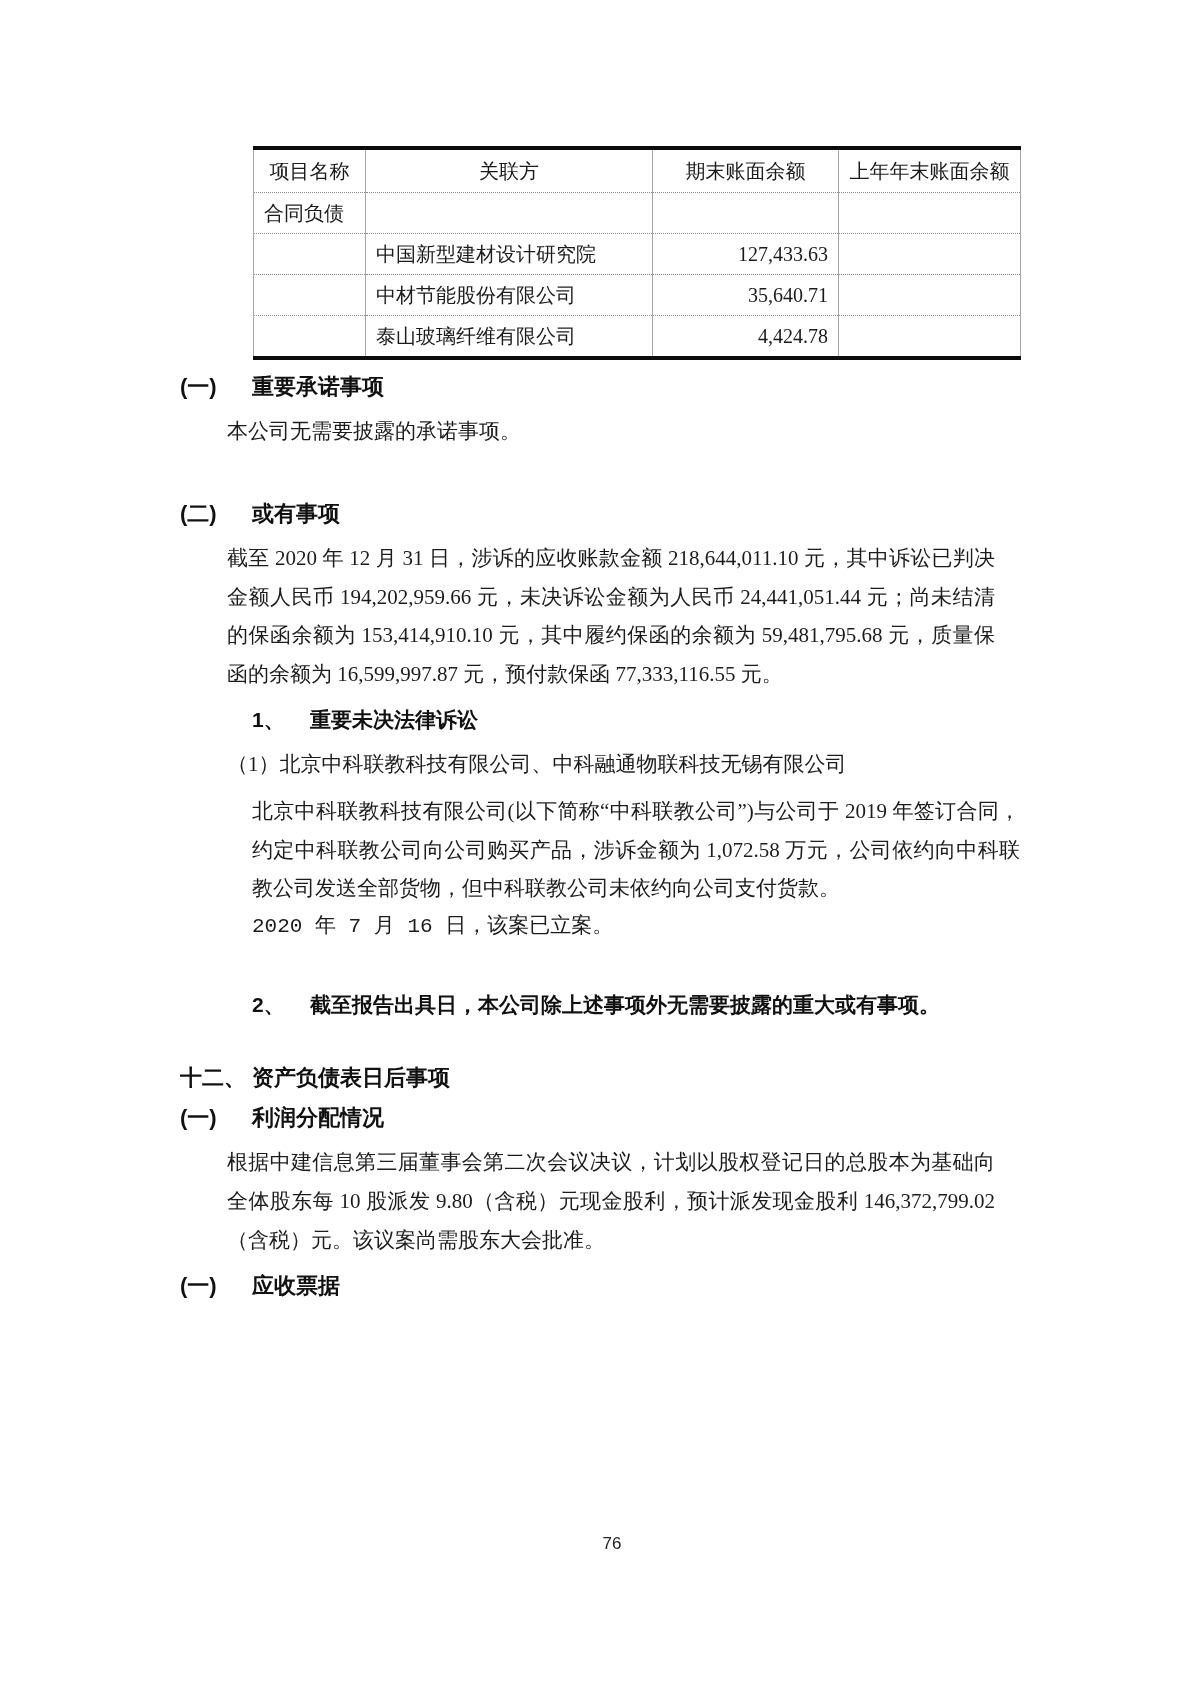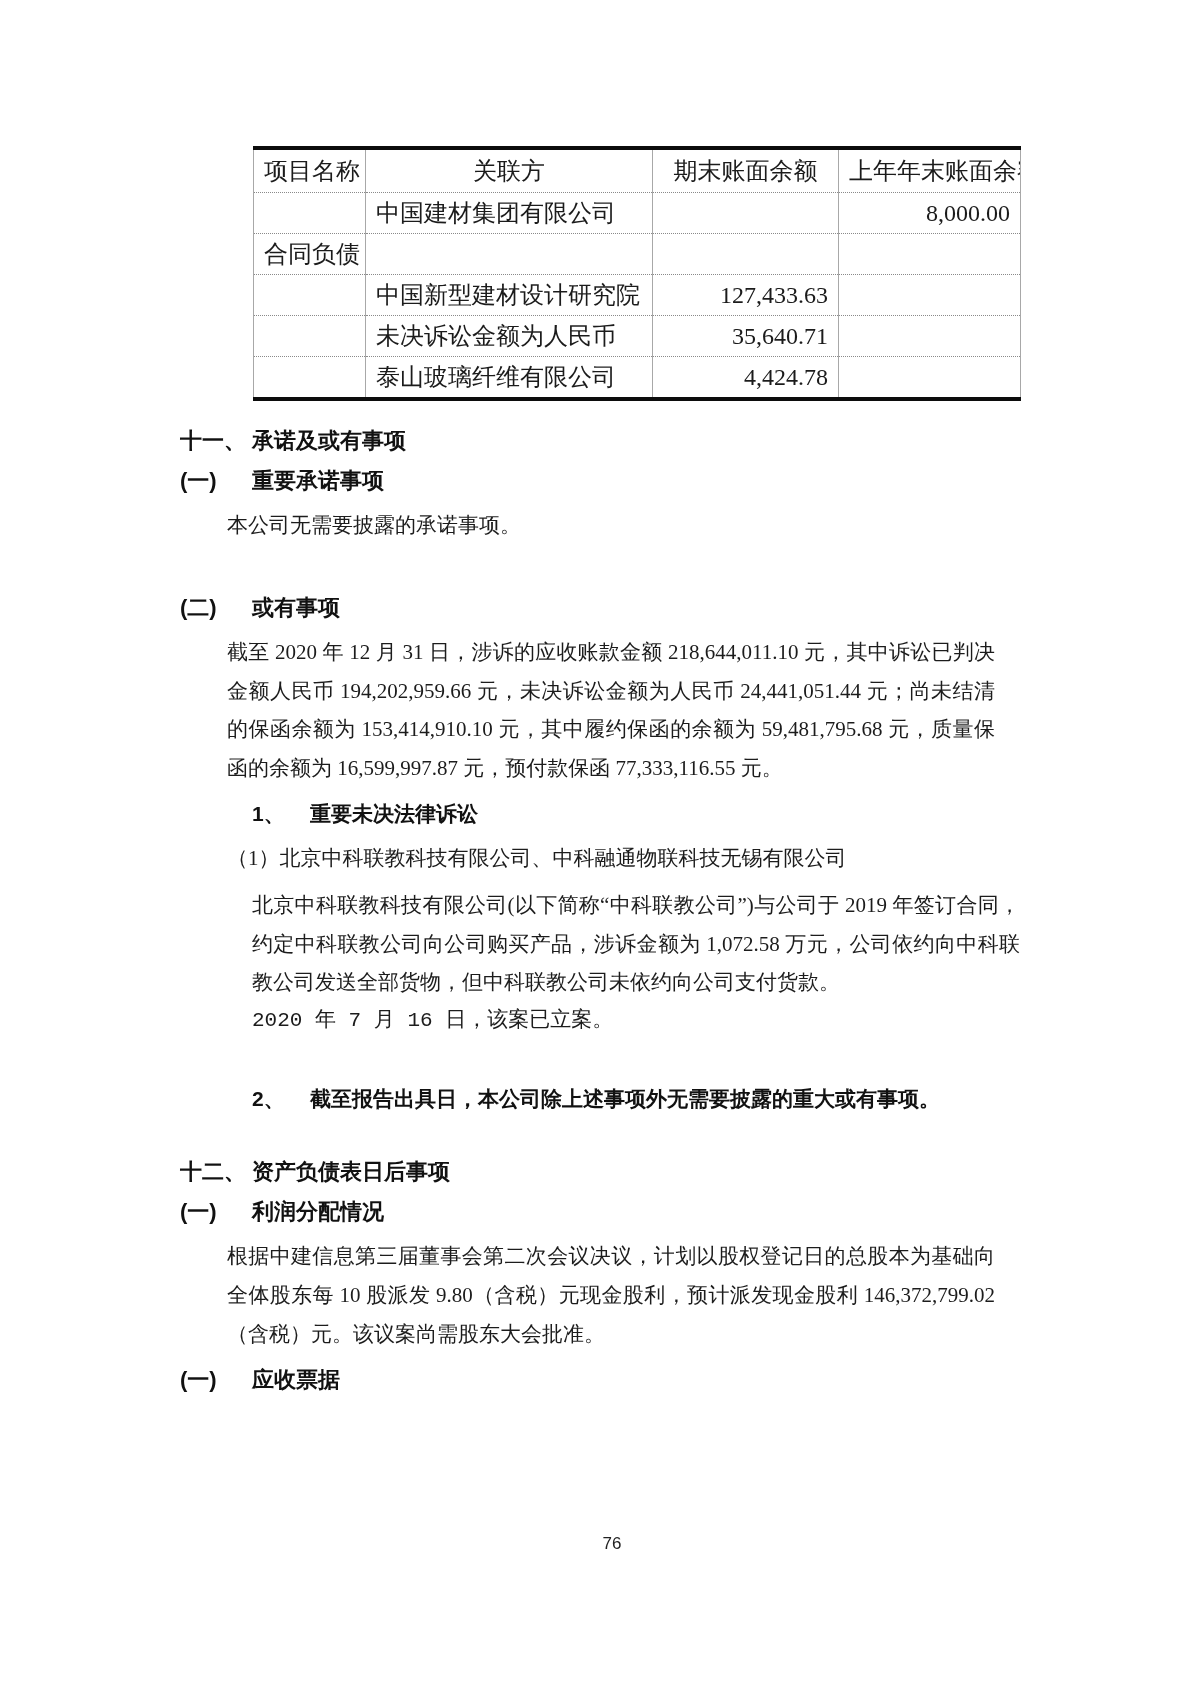--- a/index.html
+++ b/index.html
@@ -9,21 +9,21 @@
     font-family:"Liberation Serif","DejaVu Serif",serif;
     color:#1c1c1c;
   }
   .doc { position:absolute; top:146px; left:180px; width:840px; }
 
   
   table.fin {
     margin-left:73px; width:767px;
     border-collapse:collapse; table-layout:fixed;
     border-top:4px solid #0c0c0c; border-bottom:4px solid #0c0c0c;
-    font-size:24px; color:#1b1b1b;padding-left:32px;
+    font-size:20px; color:#1b1b1b;padding-left:32px;
   }
   table.fin th, table.fin td {
     border-left:1px solid #a8a8a8; border-right:1px solid #a8a8a8;
     border-top:1px dotted #8a8a8a; border-bottom:1px dotted #8a8a8a;
     padding:0 10px; height:40px; vertical-align:middle;
     overflow:hidden; white-space:nowrap;
   }
   table.fin th { font-weight:normal; text-align:center; height:42px; }
   table.fin .w0 { width:112px; } table.fin .w1 { width:287px; }
   table.fin .w2 { width:186px; } table.fin .w3 { width:182px; }
@@ -72,56 +72,46 @@
       <thead>
         <tr>
           <th>项目名称</th>
           <th>关联方</th>
           <th>期末账面余额</th>
           <th>上年年末账面余额</th>
         </tr>
       </thead>
       <tbody>
         <tr>
-          <td class="t-left"></td>
-          <td class="t-left">中国建材集团有限公司</td>
-          <td class="t-num"></td>
-          <td class="t-num">8,000.00</td>
-        </tr>
-        <tr>
           <td class="t-left">合同负债</td>
           <td class="t-left"></td>
           <td class="t-num"></td>
           <td class="t-num"></td>
         </tr>
         <tr>
           <td class="t-left"></td>
           <td class="t-left">中国新型建材设计研究院</td>
           <td class="t-num">127,433.63</td>
           <td class="t-num"></td>
         </tr>
         <tr>
           <td class="t-left"></td>
-          <td class="t-left">未决诉讼金额为人民币</td>
+          <td class="t-left">中材节能股份有限公司</td>
           <td class="t-num">35,640.71</td>
           <td class="t-num"></td>
         </tr>
         <tr>
           <td class="t-left"></td>
           <td class="t-left">泰山玻璃纤维有限公司</td>
           <td class="t-num">4,424.78</td>
           <td class="t-num"></td>
         </tr>
       </tbody>
     </table>
 
-    <div class="hrow hd mt-sec">
-      <span class="lab">十一、</span>
-      <span>承诺及或有事项</span>
-    </div>
 
     <div class="hrow hd mt-sub">
       <span class="lab">(一)</span>
       <span>重要承诺事项</span>
     </div>
 
     <p class="bodyp mt-body">本公司无需要披露的承诺事项。</p>
 
     <div class="hrow hd mt-gap">
       <span class="lab">(二)</span>

